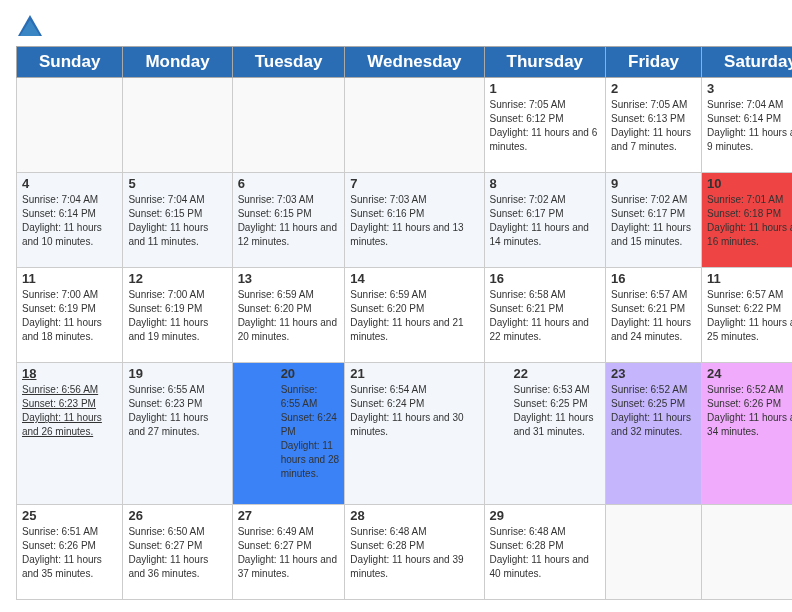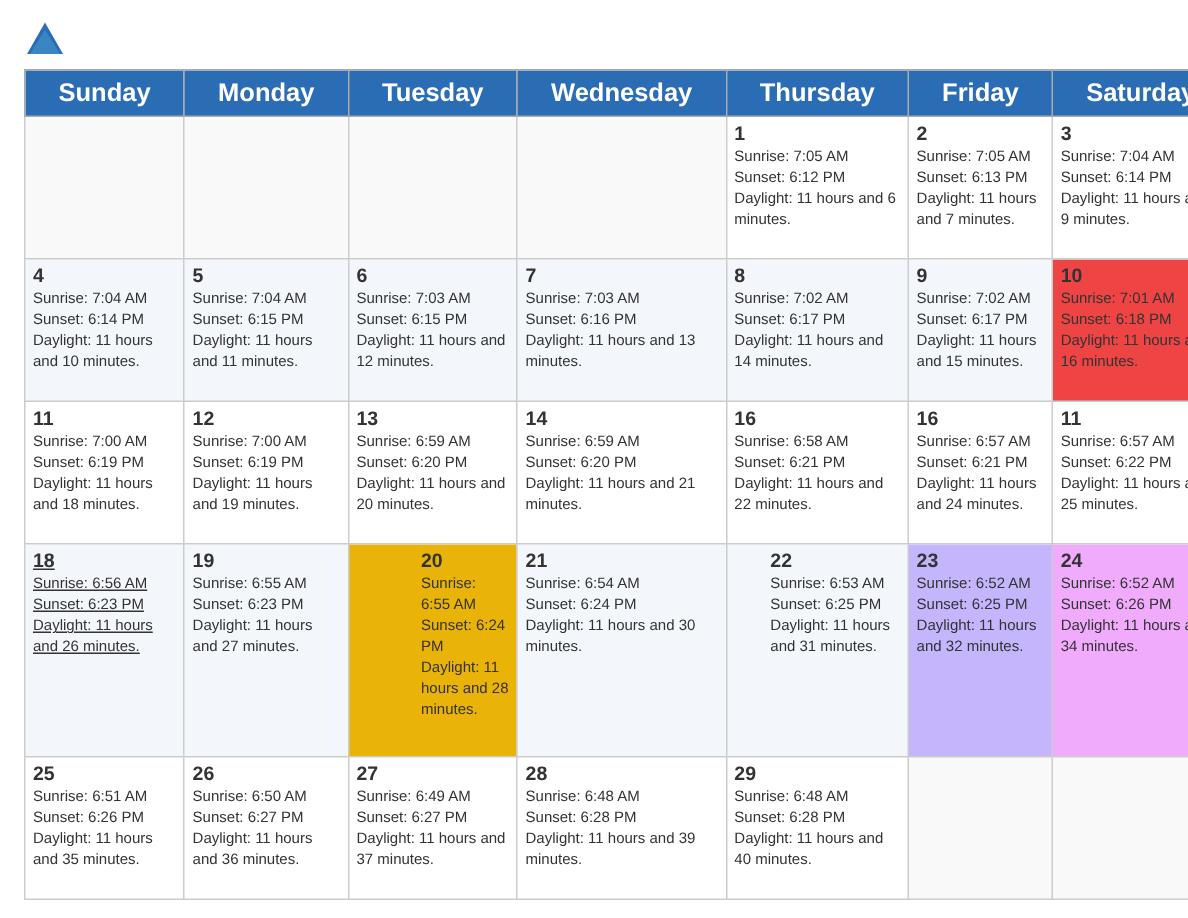--- a/index.html
+++ b/index.html
@@ -208,21 +208,21 @@
         </tr>
         <tr>
           <td style="background: rgb(243, 247, 251); text-decoration: underline;">
             <span class="day-num">18</span>
             <div class="day-info">Sunrise: 6:56 AM<br>Sunset: 6:23 PM<br>Daylight: 11 hours and 26 minutes.</div>
           </td>
           <td style="background: rgb(243, 247, 251);">
             <span class="day-num">19</span>
             <div class="day-info">Sunrise: 6:55 AM<br>Sunset: 6:23 PM<br>Daylight: 11 hours and 27 minutes.</div>
           </td>
-          <td style="background: #eab308; padding-left: 48px;">
+          <td style="background: #3b82f6; padding-left: 48px;">
             <span class="day-num">20</span>
             <div class="day-info">Sunrise: 6:55 AM<br>Sunset: 6:24 PM<br>Daylight: 11 hours and 28 minutes.</div>
           </td>
           <td style="background: rgb(243, 247, 251);">
             <span class="day-num">21</span>
             <div class="day-info">Sunrise: 6:54 AM<br>Sunset: 6:24 PM<br>Daylight: 11 hours and 30 minutes.</div>
           </td>
           <td style="background: rgb(243, 247, 251); padding-left: 29px;">
             <span class="day-num">22</span>
             <div class="day-info">Sunrise: 6:53 AM<br>Sunset: 6:25 PM<br>Daylight: 11 hours and 31 minutes.</div>

